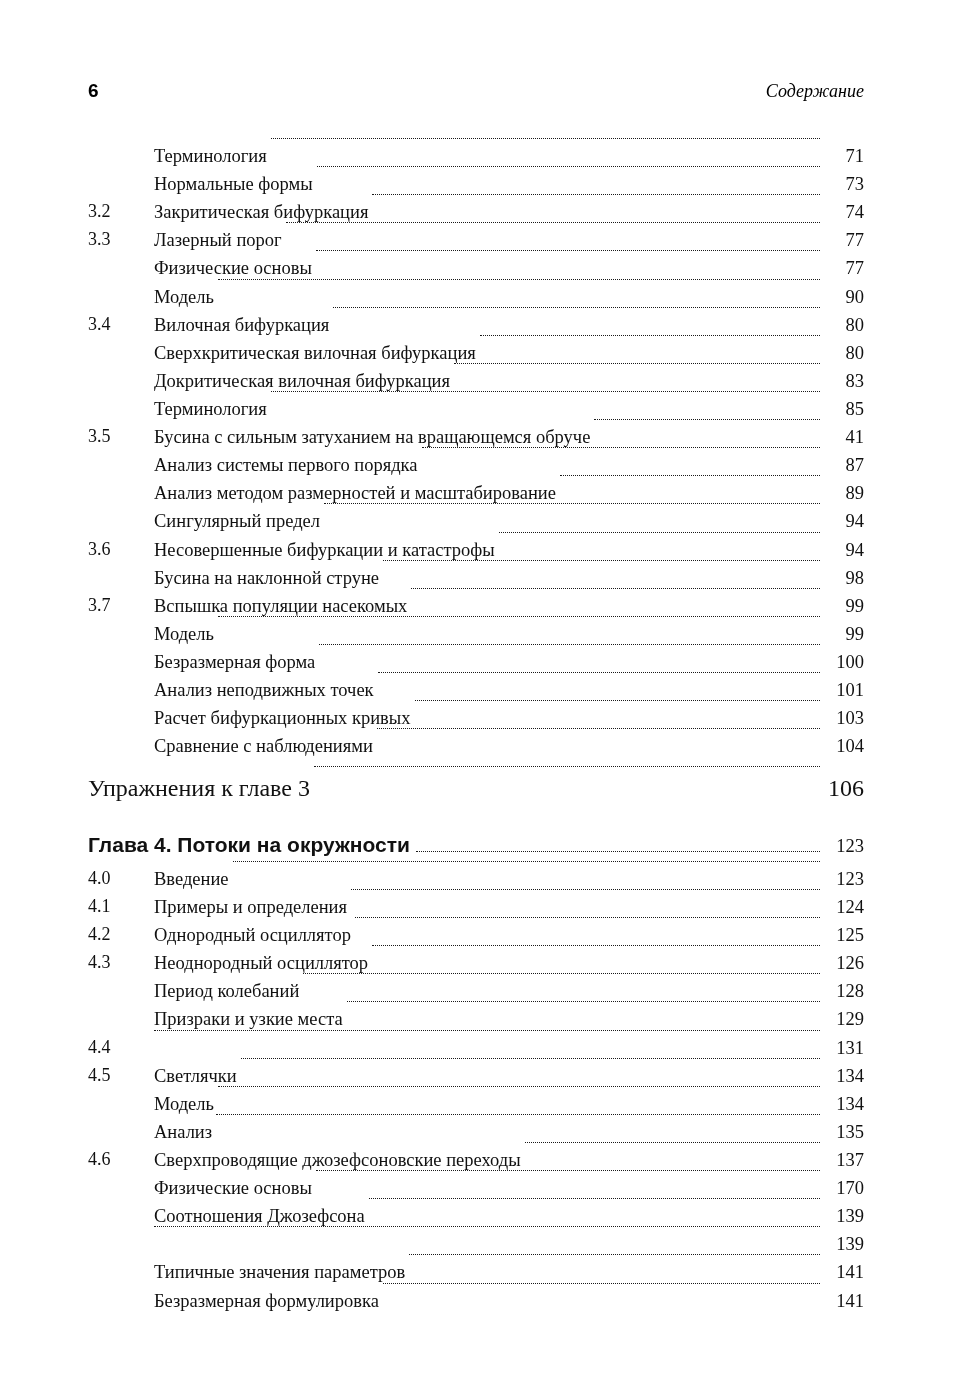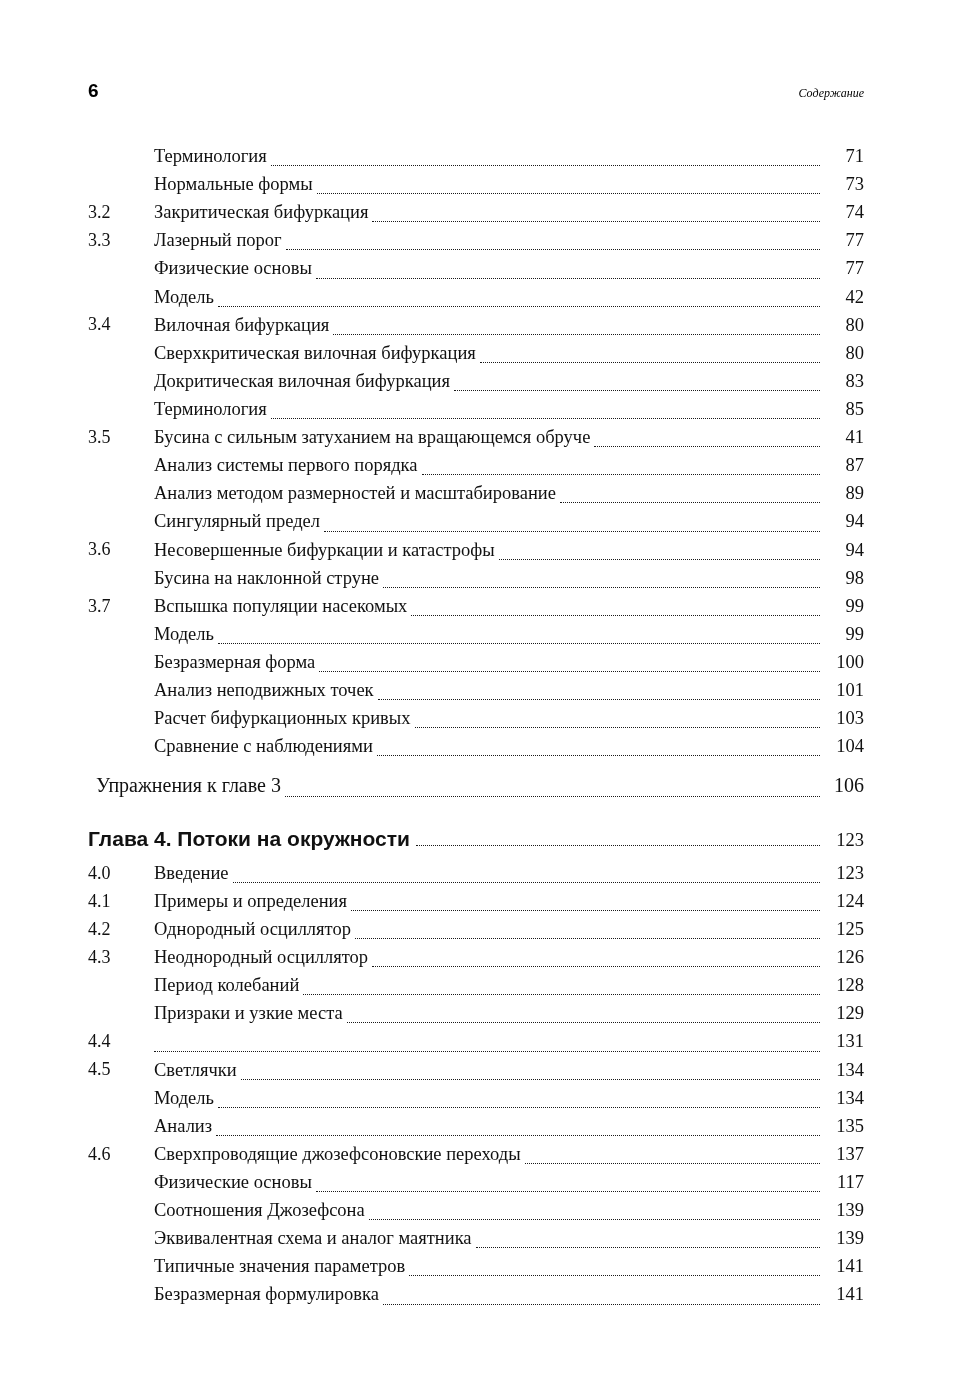--- a/index.html
+++ b/index.html
@@ -32,29 +32,29 @@
   }
   .page-number {
     font-family: "Liberation Sans", sans-serif;
     font-weight: bold;
     font-size: 19px;
     color: #000;
   }
   .header-title {
     font-family: "Liberation Serif", serif;
     font-style: italic;
-    font-size: 12px;
+    font-size: 18px;
     color: #000;
   }
   .toc {
     margin-top: 6px;
   }
   .row {
     display: flex;
-    align-items: flex-end;
+    align-items: flex-start;
     font-size: 18.5px;
     line-height: 1.52;
     color: #111;
     white-space: nowrap;
   }
   .num {
     width: 66px;
     flex: 0 0 66px;
     font-size: 18px;
   }
@@ -100,22 +100,21 @@
     border-bottom: 1.6px dotted #1a1a1a;
     top: -5px;
   }
   .chapter .pg {
     font-family: "Liberation Serif", serif;
     font-weight: normal;
     font-size: 18.5px;
   }
   .exercise {
     padding-left: 0;
-    font-size: 20px;
-    margin-left: 8px;
+    font-size: 24px;
   }
   .exercise .num { width: 0; flex: 0 0 0; }
   .gap-sm { height: 10px; }
 </style>
 </head>
 <body>
 
 <div class="page">
 
   <div class="header">
@@ -151,21 +150,21 @@
       <div class="row sub">
         <span class="num"></span>
         <span class="label">Физические основы</span>
         <span class="dots"></span>
         <span class="pg">77</span>
       </div>
       <div class="row sub">
         <span class="num"></span>
         <span class="label">Модель</span>
         <span class="dots"></span>
-        <span class="pg">42</span>
+        <span class="pg">90</span>
       </div>
       <div class="row main">
         <span class="num">3.4</span>
         <span class="label">Вилочная бифуркация</span>
         <span class="dots"></span>
         <span class="pg">80</span>
       </div>
       <div class="row sub">
         <span class="num"></span>
         <span class="label">Сверхкритическая вилочная бифуркация</span>
@@ -334,31 +333,30 @@
       <div class="row main">
         <span class="num">4.6</span>
         <span class="label">Сверхпроводящие джозефсоновские переходы</span>
         <span class="dots"></span>
         <span class="pg">137</span>
       </div>
       <div class="row sub">
         <span class="num"></span>
         <span class="label">Физические основы</span>
         <span class="dots"></span>
-        <span class="pg">117</span>
+        <span class="pg">170</span>
       </div>
       <div class="row sub">
         <span class="num"></span>
         <span class="label">Соотношения Джозефсона</span>
         <span class="dots"></span>
         <span class="pg">139</span>
       </div>
       <div class="row sub">
         <span class="num"></span>
-        <span class="label">Эквивалентная схема и аналог маятника</span>
         <span class="dots"></span>
         <span class="pg">139</span>
       </div>
       <div class="row sub">
         <span class="num"></span>
         <span class="label">Типичные значения параметров</span>
         <span class="dots"></span>
         <span class="pg">141</span>
       </div>
       <div class="row sub">

